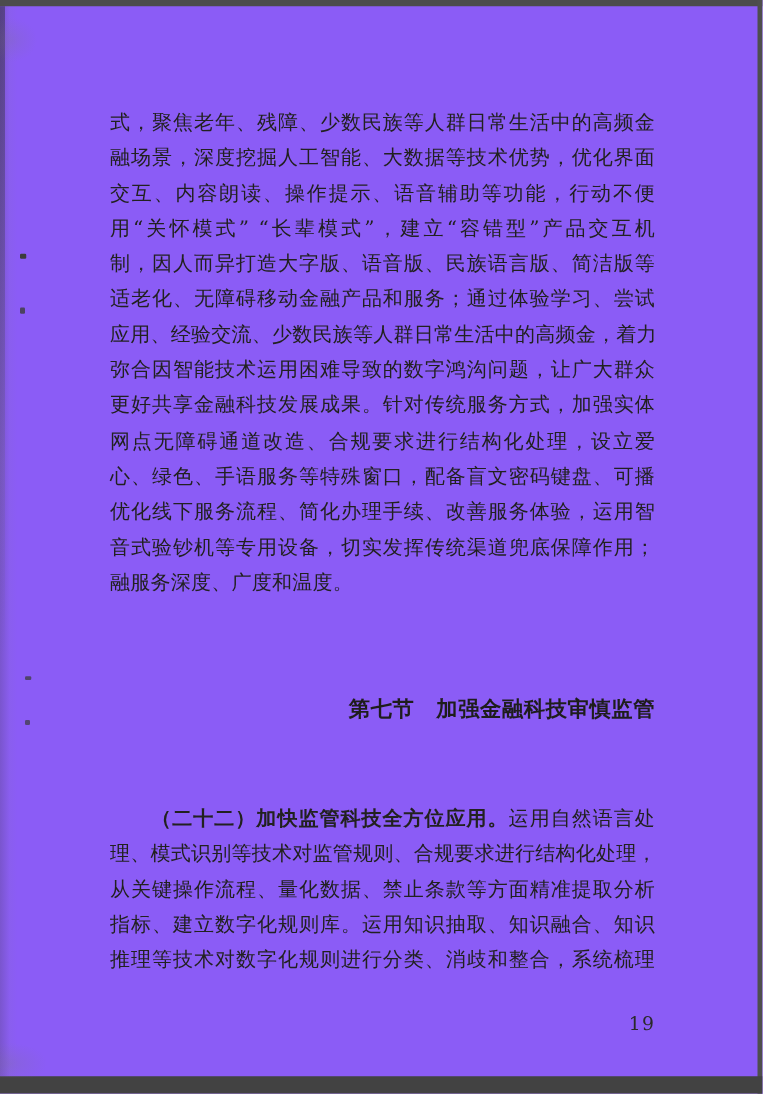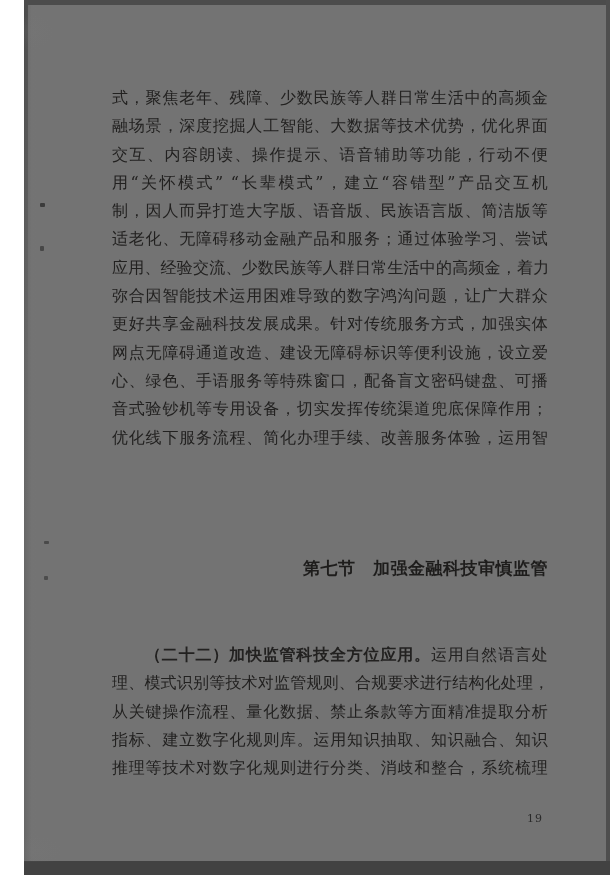--- a/index.html
+++ b/index.html
@@ -5,22 +5,21 @@
   html, body { margin: 0; padding: 0; }
   body {
     width: 610px; height: 875px;
     background: #ffffff;
     font-family: "DejaVu Serif", "Liberation Serif", serif;
     position: relative;
     overflow: hidden;
   }
   .page {
     position: absolute; inset: 0;
-    background: #737373;
-    margin-left: 24px;
+    background: #8b5cf6;
   }
   
   .edge-top    { position: absolute; top: 0; left: 0; width: 610px; height: 5px; background: #4c4c4c; }
   .edge-bottom { position: absolute; top: 861px; left: 0; width: 610px; height: 14px; background: #424242; }
   .edge-right  { position: absolute; top: 0; right: 0; width: 4px; height: 875px; background: #4e4e4e; }
   .edge-left-shadow {
     position: absolute; top: 5px; left: 0; width: 14px; height: 856px;
     background: linear-gradient(to right, rgba(60,60,60,0.22), rgba(120,120,120,0.06) 55%, transparent);
   }
   .edge-left-line {
@@ -54,21 +53,21 @@
 
   #para1   { top: 84px; }
   #heading {
     position: absolute; left: 88px; width: 436px; top: 554px;
     font-size: 17px; font-weight: bold; color: #1e1d1c;
     text-align: right; letter-spacing: 0.5px; line-height: 28px;
   }
   #para2   { top: 641px; }
   #pageno  {
     position: absolute; left: 503px; top: 808px;
-    font-size: 11px; color: #2a2a2a; line-height: 22px; letter-spacing: 1px;
+    font-size: 15px; color: #2a2a2a; line-height: 22px; letter-spacing: 1px;
   }
 </style>
 </head>
 <body>
 
 <div class="page">
 
   <div class="edge-top"></div>
   <div class="edge-right"></div>
   <div class="edge-bottom"></div>
@@ -84,24 +83,25 @@
   <div id="para1" class="textcol">
       <div class="line">式，聚焦老年、残障、少数民族等人群日常生活中的高频金</div>
       <div class="line">融场景，深度挖掘人工智能、大数据等技术优势，优化界面</div>
       <div class="line">交互、内容朗读、操作提示、语音辅助等功能，行动不便</div>
       <div class="line">用“关怀模式” “长辈模式”，建立“容错型”产品交互机</div>
       <div class="line">制，因人而异打造大字版、语音版、民族语言版、简洁版等</div>
       <div class="line">适老化、无障碍移动金融产品和服务；通过体验学习、尝试</div>
       <div class="line">应用、经验交流、少数民族等人群日常生活中的高频金，着力</div>
       <div class="line">弥合因智能技术运用困难导致的数字鸿沟问题，让广大群众</div>
       <div class="line">更好共享金融科技发展成果。针对传统服务方式，加强实体</div>
-      <div class="line">网点无障碍通道改造、建设无障碍标识等便利设施，设立爱</div>
+      <div class="line">网点无障碍通道改造、合规要求进行结构化处理，设立爱</div>
       <div class="line">心、绿色、手语服务等特殊窗口，配备盲文密码键盘、可播</div>
+      <div class="line">优化线下服务流程、简化办理手续、改善服务体验，运用智</div>
       <div class="line">音式验钞机等专用设备，切实发挥传统渠道兜底保障作用；</div>
-      <div class="line">优化线下服务流程、简化办理手续、改善服务体验，运用智</div>
+      <div class="line no-justify">融服务深度、广度和温度。</div>
     </div>
 
   <div id="heading">第七节　加强金融科技审慎监管</div>
 
   <div id="para2" class="textcol">
     <div class="line indent">
       <span class="bold">（二十二）加快监管科技全方位应用。</span><span>运用自然语言处</span>
     </div>
     <div>
         <div class="line">理、模式识别等技术对监管规则、合规要求进行结构化处理，</div>

